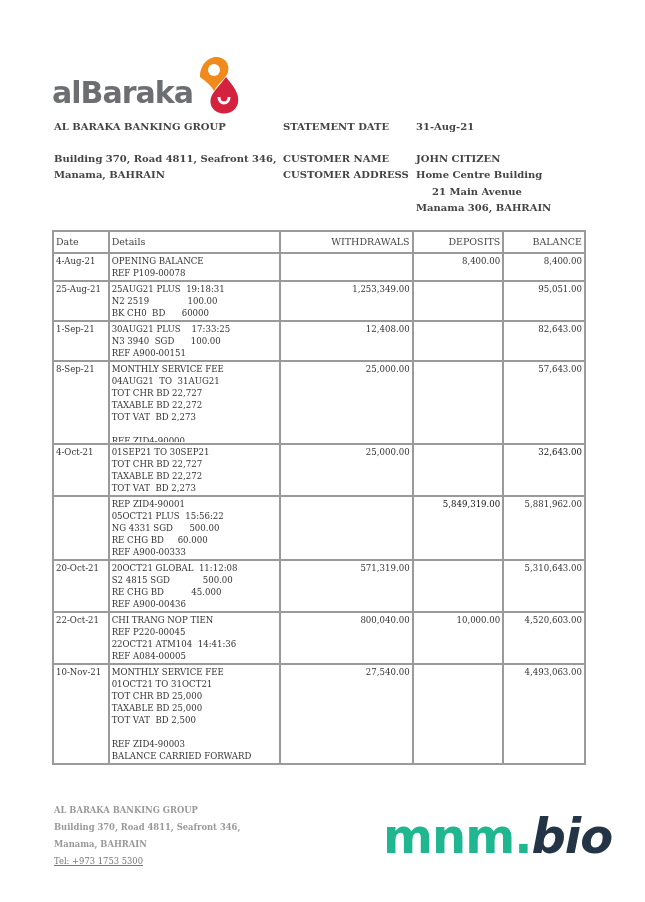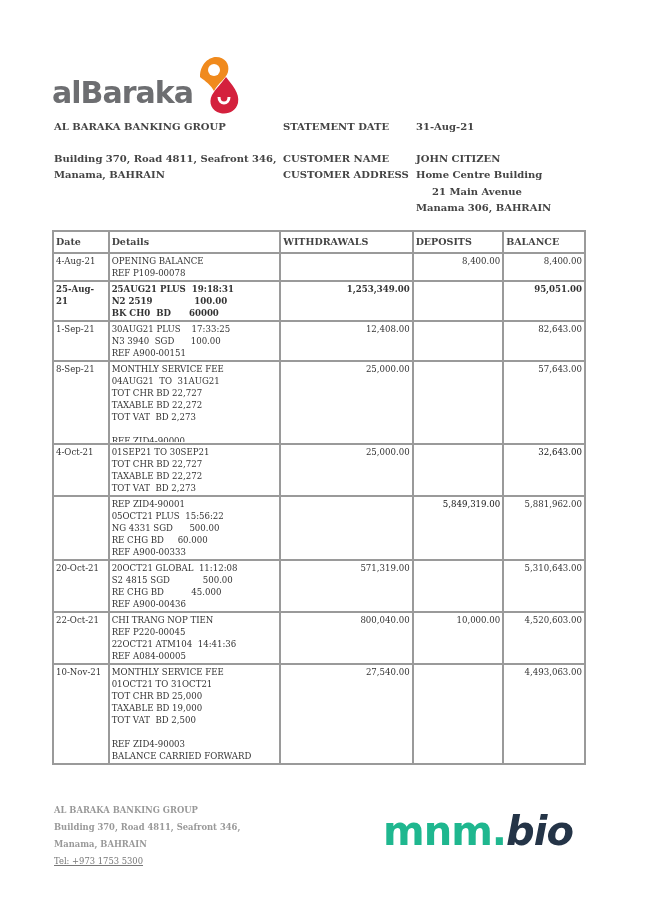--- a/index.html
+++ b/index.html
@@ -3,30 +3,30 @@
 <meta charset="utf-8">
 <style>
   html, body { margin:0; padding:0; background:#ffffff; }
   body { width:645px; height:902px; position:relative; overflow:hidden; font-family:"DejaVu Serif","Liberation Serif",serif; color:#333; }
   .logo { position:absolute; left:52px; top:55px; width:190px; height:60px; }
   .logo-text { position:absolute; left:0; top:20px; font-family:"DejaVu Sans","Liberation Sans",sans-serif; font-size:30px; font-weight:bold; color:#6d6e71; letter-spacing:-1px; }
   .logo-mark { position:absolute; left:140px; top:0px; width:50px; height:60px; }
   .hdr { position:absolute; font-size:10px; font-weight:bold; color:#444; line-height:16px; }
   table.stmt { position:absolute; left:52px; top:230px; width:534px; border-collapse:collapse; font-size:8.6px; color:#333; }
   table.stmt td, table.stmt th { border:2px solid #9a9a9a; vertical-align:top; padding:1px 2px; line-height:12px; }
-  table.stmt th { font-weight:bold; font-size:9.5px; color:#444; height:18px; vertical-align:middle; }
+  table.stmt th { font-weight:normal; font-size:9.5px; color:#444; height:18px; vertical-align:middle; }
   th.left { text-align:left; font-weight:normal; font-size:10px; }
-  th.right { text-align:left; }
+  th.right { text-align:right; }
   td.num { vertical-align:bottom; text-align:right; padding:0 1px 1px 2px; }
   td.num span.dark { color:#111; }
   .detail-line { display:block; white-space:pre; }
   .cut { height:6px; overflow:hidden; display:block; }
   .footer { position:absolute; left:54px; top:802px; font-size:8.4px; color:#999; line-height:17px; font-weight:bold; }
   .footer .tel { text-decoration:underline; color:#777; font-weight:normal; }
-  .watermark { position:absolute; left:383px; top:808px; font-family:"DejaVu Sans","Liberation Sans",sans-serif; font-size:40px; font-weight:bold; letter-spacing:-1px; }
+  .watermark { position:absolute; left:383px; top:808px; font-family:"DejaVu Sans","Liberation Sans",sans-serif; font-size:48px; font-weight:bold; letter-spacing:-1px; }
   .wm-a { color:#1fb78f; }
   .wm-b { color:#243447; font-style:italic; }
 </style>
 </head>
 <body>
 
 <div class="logo">
   <span class="logo-text">alBaraka</span>
   <svg class="logo-mark" viewBox="0 0 50 60">
     <path d="M8 22 C8 8 18 2 24 2 C33 2 38 9 36 17 C34 24 26 28 22 36 C19 30 14 27 12 25 C9 23 8 22 8 22 Z" fill="#f08a1d"></path>
@@ -71,21 +71,21 @@
       <tr style="height: 26px; margin-left: 43px;">
         <td>4-Aug-21</td>
         <td>
           <span class="detail-line">OPENING BALANCE</span>
           <span class="detail-line">REF P109-00078</span>
         </td>
         <td class="num"><span></span></td>
         <td class="num"><span>8,400.00</span></td>
         <td class="num"><span>8,400.00</span></td>
       </tr>
-      <tr style="height: 39px; font-weight: bold;">
+      <tr style="height: 39px;">
         <td>25-Aug-21</td>
         <td>
           <span class="detail-line">25AUG21 PLUS  19:18:31</span>
           <span class="detail-line">N2 2519              100.00</span>
           <span class="detail-line">BK CH0  BD      60000</span>
         </td>
         <td class="num"><span>1,253,349.00</span></td>
         <td class="num"><span></span></td>
         <td class="num"><span>95,051.00</span></td>
       </tr>
@@ -163,21 +163,21 @@
         <td class="num"><span>800,040.00</span></td>
         <td class="num"><span>10,000.00</span></td>
         <td class="num"><span>4,520,603.00</span></td>
       </tr>
       <tr style="height: 98px;">
         <td>10-Nov-21</td>
         <td>
           <span class="detail-line">MONTHLY SERVICE FEE</span>
           <span class="detail-line">01OCT21 TO 31OCT21</span>
           <span class="detail-line">TOT CHR BD 25,000</span>
-          <span class="detail-line">TAXABLE BD 19,000</span>
+          <span class="detail-line">TAXABLE BD 25,000</span>
           <span class="detail-line">TOT VAT  BD 2,500</span>
           <span class="detail-line" style="height: 12px;"></span>
           <span class="detail-line">REF ZID4-90003</span>
           <span class="detail-line">BALANCE CARRIED FORWARD</span>
         </td>
         <td class="num"><span>27,540.00</span></td>
         <td class="num"><span></span></td>
         <td class="num"><span>4,493,063.00</span></td>
       </tr>
     </tbody>

